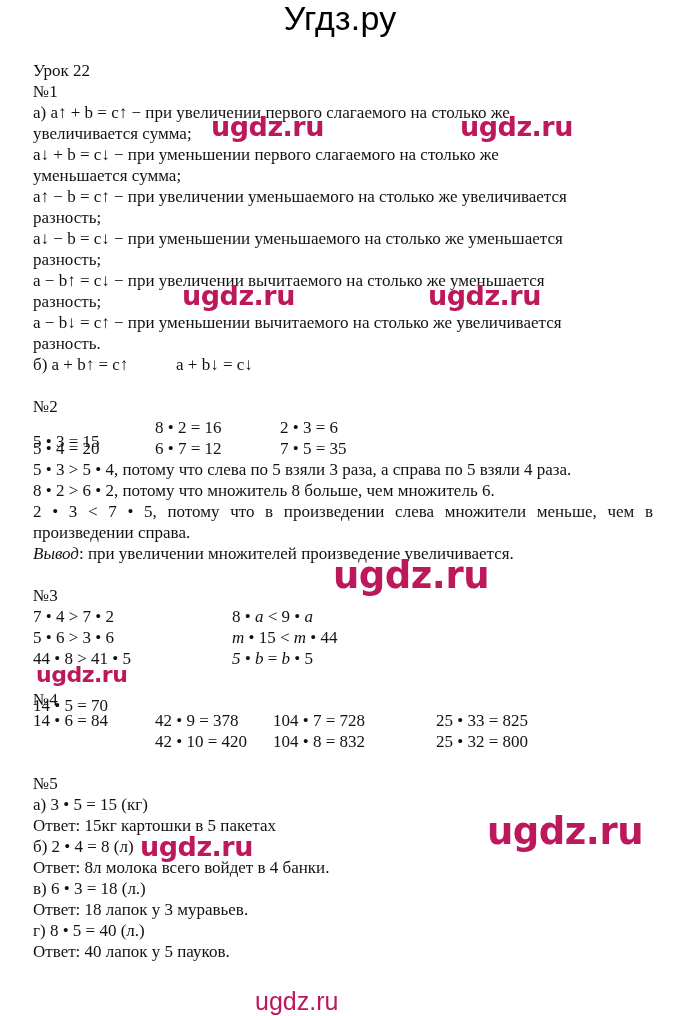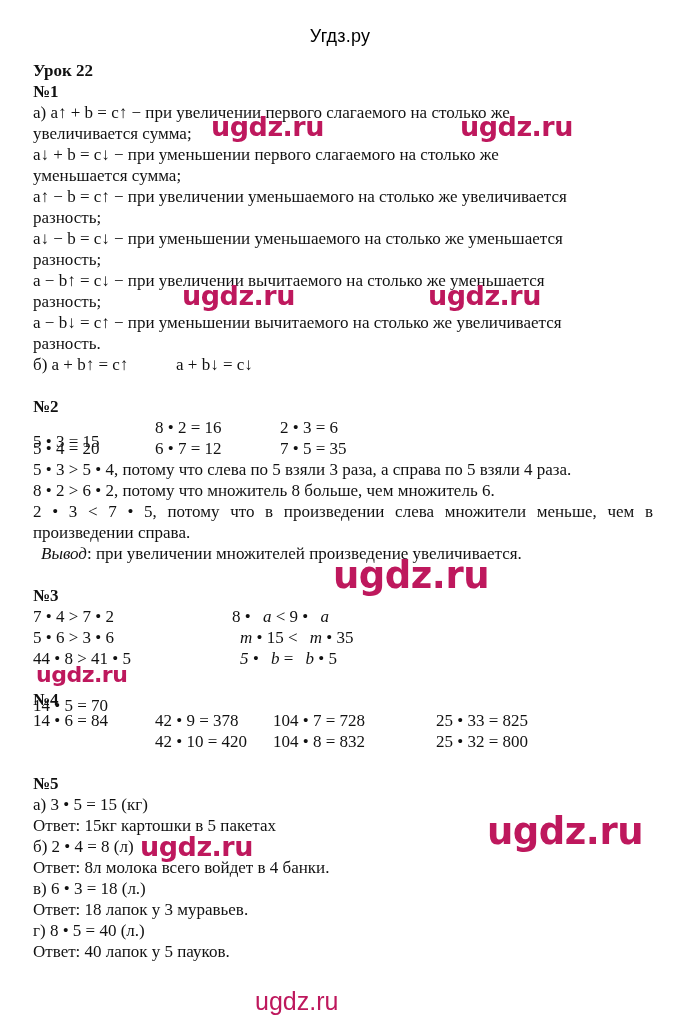--- a/index.html
+++ b/index.html
@@ -1,30 +1,30 @@
 <!DOCTYPE html>
 <html><head>
   <meta charset="utf-8">
   <style>
     html, body { margin: 0; padding: 0; background: #ffffff; }
     body { width: 680px; height: 1016px; position: relative; overflow: hidden; color: #111; }
     .site-title {
-      position: absolute; top: 20px; left: 0; width: 680px; text-align: center;
-      font-family: "Liberation Sans", sans-serif; font-size: 18px; line-height: 32px;
+      position: absolute; top: 2px; left: 0; width: 680px; text-align: center;
+      font-family: "Liberation Sans", sans-serif; font-size: 34px; line-height: 32px;
       color: #000; letter-spacing: 0.2px;
     }
     .doc {
       position: absolute; left: 33px; top: 0; width: 620px;
       font-family: "Liberation Serif", serif; font-size: 17px; line-height: 20.6px; color: #111;
     }
     .line { position: absolute; left: 0; white-space: nowrap; }
-    .h { font-weight: bold; }
+    .h { font-weight: normal; }
     .just { white-space: normal; text-align: justify; text-align-last: justify; width: 620px; }
     .col { position: absolute; white-space: nowrap; }
-    .it { font-style: italic; margin-left: 8px; }
+    .it { font-style: italic; }
     .wm {
       position: absolute; font-family: "DejaVu Sans", sans-serif; font-weight: bold;
       color: #be185d; white-space: nowrap; letter-spacing: -0.5px;
     }
     .wm-md { font-size: 27px; line-height: 30px; }
     .wm-lg { font-size: 37px; line-height: 40px; }
     .wm-sm { font-size: 22px; line-height: 26px; }
     .wm-ft { font-family: "Liberation Sans", sans-serif; font-weight: normal; font-size: 25px; line-height: 28px; letter-spacing: 0; }
   </style>
 </head>
@@ -66,21 +66,21 @@
   <div class="line" style="top:523px">произведении справа.</div>
   <div class="line" style="top:544px">
     <span class="it">Вывод</span><span>: при увеличении множителей произведение увеличивается.</span>
   </div>
 
   <div class="line h" style="top:586px">№3</div>
   <div class="col" style="top:607px; left:0">7 • 4 &gt; 7 • 2</div>
   <div class="col" style="top:628px; left:0">5 • 6 &gt; 3 • 6</div>
   <div class="col" style="top:649px; left:0">44 • 8 &gt; 41 • 5</div>
   <div class="col" style="top:607px; left:199px"><span>8 • </span><span class="it">a</span><span> &lt; 9 • </span><span class="it">a</span></div>
-  <div class="col" style="top:628px; left:199px"><span></span><span class="it">m</span><span> • 15 &lt; </span><span class="it">m</span><span> • 35</span></div>
+  <div class="col" style="top:628px; left:199px"><span></span><span class="it">m</span><span> • 15 &lt; </span><span class="it">m</span><span> • 44</span></div>
   <div class="col" style="top:649px; left:199px"><span class="it">5 • </span><span class="it">b</span><span> = </span><span class="it">b</span><span> • 5</span></div>
 
   <div class="line h" style="top:690px">№4</div>
   <div class="col" style="top:711px; left:0">14 • 6 = 84</div>
   <div class="col" style="top:711px; left:122px">42 • 9 = 378</div>
   <div class="col" style="top:711px; left:240px">104 • 7 = 728</div>
   <div class="col" style="top:711px; left:403px">25 • 33 = 825</div>
   <div class="col" style="top:696px; left:0">14 • 5 = 70</div>
   <div class="col" style="top:732px; left:122px">42 • 10 = 420</div>
   <div class="col" style="top:732px; left:240px">104 • 8 = 832</div>

